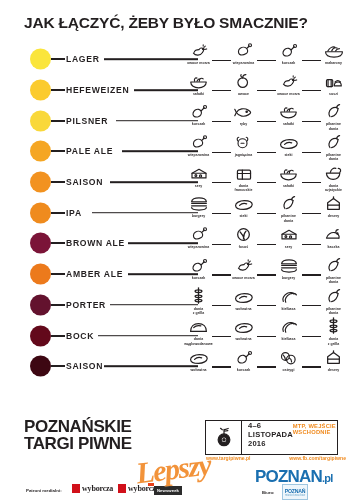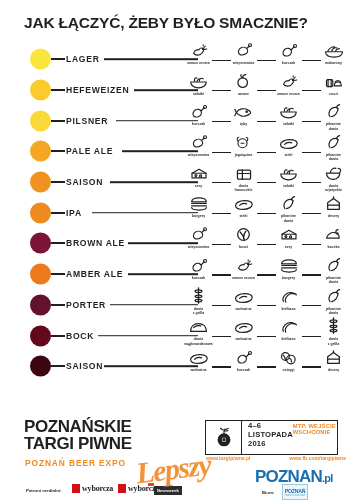--- a/index.html
+++ b/index.html
@@ -812,21 +812,20 @@
           </div>
         </div>
       </div>
     </div>
 
   <div class="footer">
     <div class="ptp">
       <span>POZNAŃSKIE</span>
       <span>TARGI PIWNE</span>
     </div>
-    <div class="pbe">POZNAŃ BEER EXPO</div>
 
     <div class="eventbox">
       <div class="tapcell">
         <svg width="22" height="22" viewBox="0 0 24 24" fill="none" stroke="#231f20" stroke-width="1.3">
           <circle cx="12" cy="14" r="6.4" fill="#231f20"></circle>
           <circle cx="12" cy="14" r="3.1" fill="#ffffff"></circle>
           <circle cx="12" cy="14" r="1.3" fill="#231f20"></circle>
           <path d="M12 7.6 L12 2.5 M12 3.2 L16.6 1.6 M12 4.6 L16.2 4.0 M10.2 3.0 L8.2 1.4" stroke-linecap="round"></path>
         </svg>
       </div>

